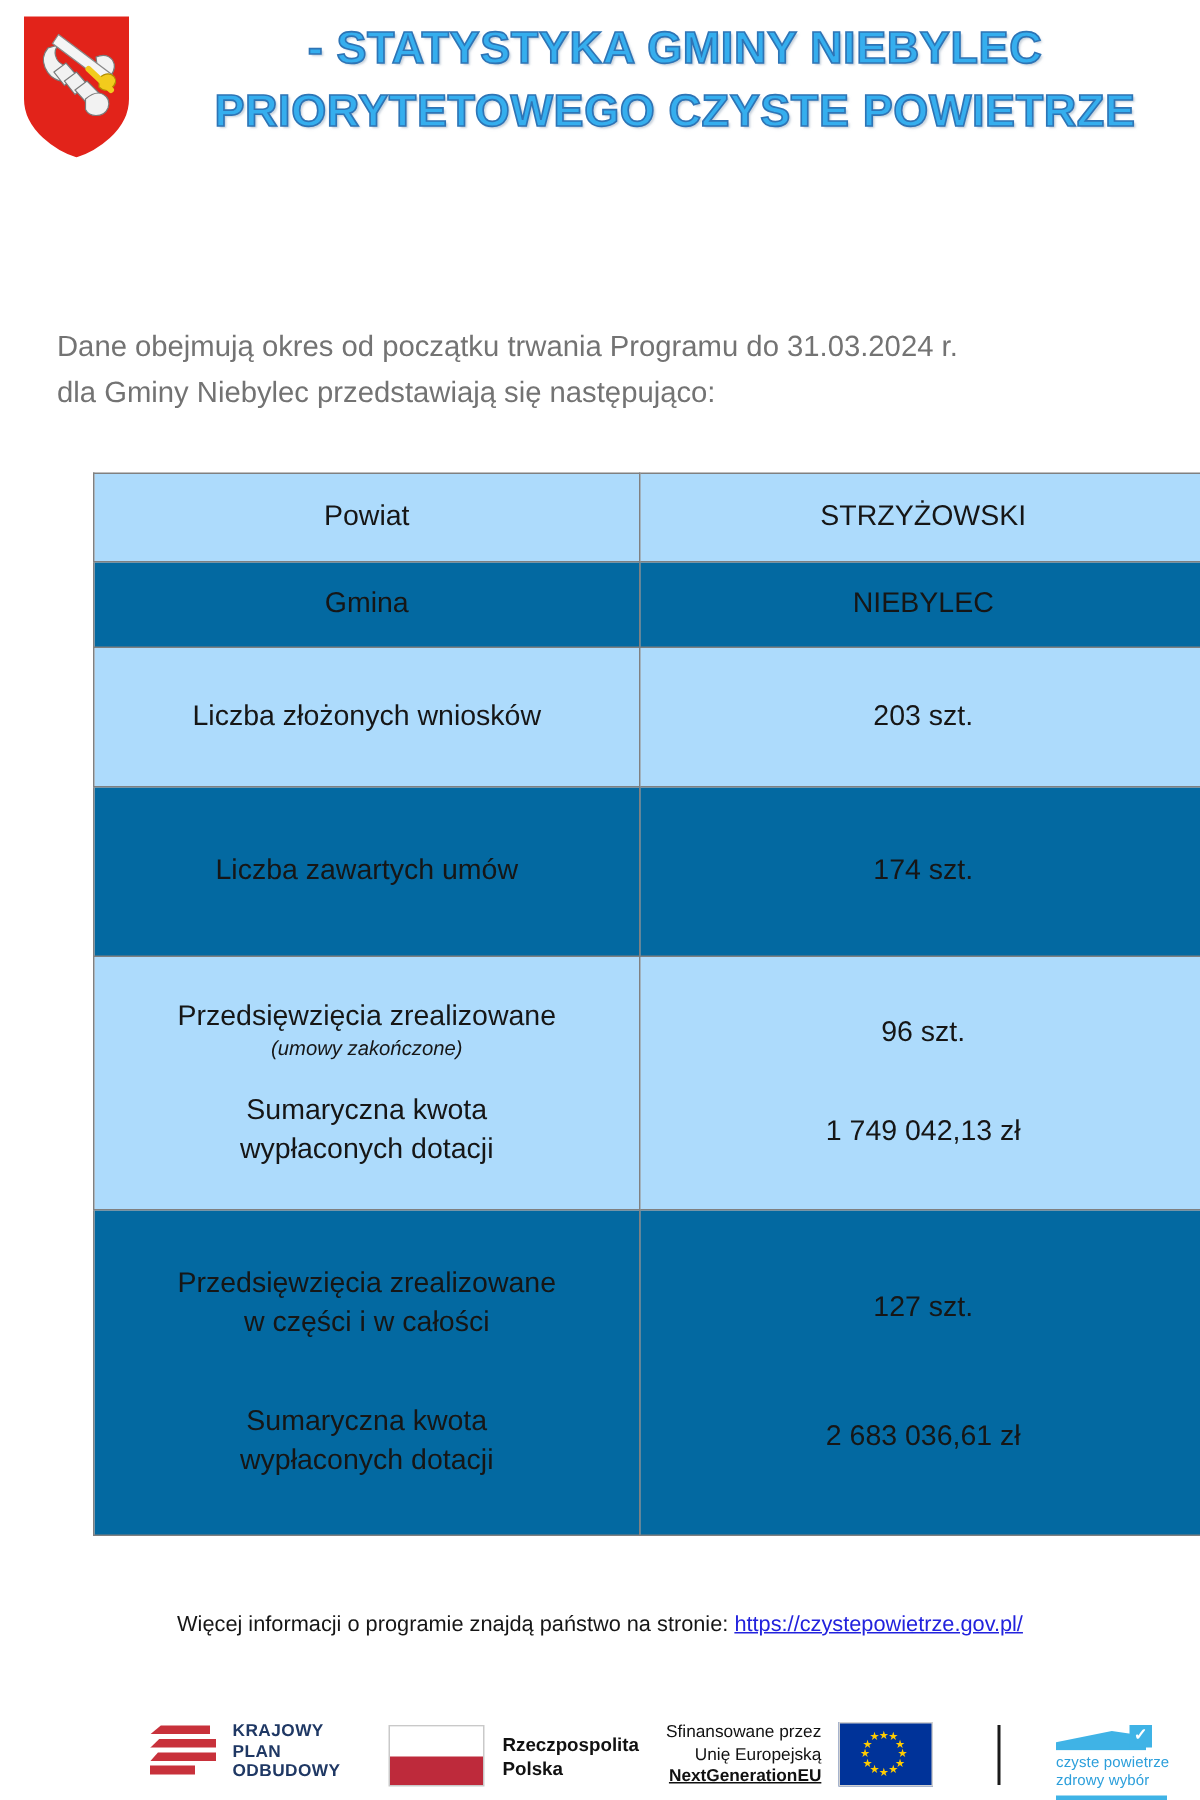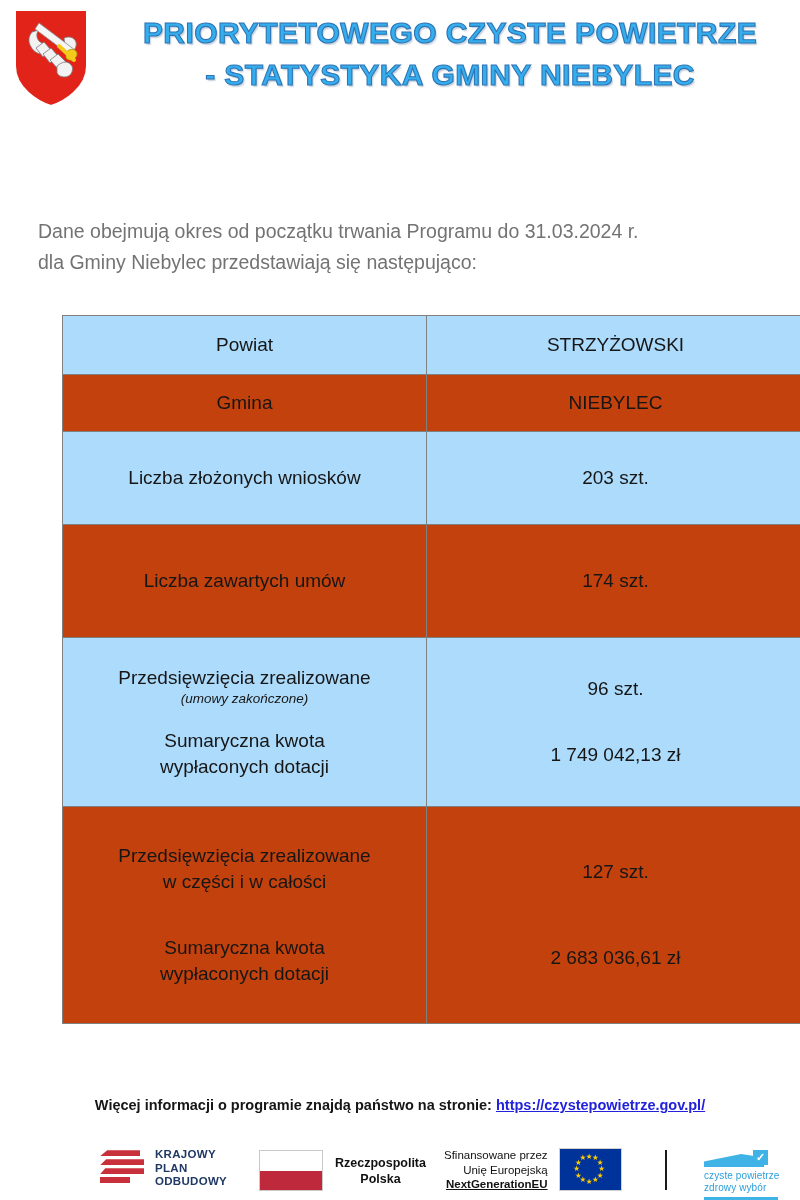--- a/index.html
+++ b/index.html
@@ -76,21 +76,21 @@
     text-align: center;
     vertical-align: middle;
     font-size: 19px;
     line-height: 26px;
     color: #161616;
     padding: 0 6px;
   }
   .stat-table td.label-col { width: 351px; }
   .stat-table td.value-col { width: 365px; }
   .stat-table tr.blue td { background: #ADDBFC; }
-  .stat-table tr.white td { background: #c2410c; }
+  .stat-table tr.white td { background: #0369a1; }
   .sub-note {
     display: block;
     font-size: 13.5px;
     line-height: 19px;
     margin-top: -2px;
     font-style: italic;
   }
   .gap-line { display: block; height: 20px; }
   .r1 td { height: 58px; }
   .r2 td { height: 56px; }
@@ -98,26 +98,25 @@
   .r4 td { height: 112px; text-align: center; }
   .r5 td { height: 168px; }
   .r6 td { height: 216px; }
   .val-top { display: block; }
   .val-bot { display: block; }
 
   
   .footer-text {
     position: absolute;
     left: 0;
-    top: 1097px;
+    top: 1075px;
     width: 800px;
     text-align: center;
     font-size: 14.5px;
     color: #161616;
-    font-weight: bold;
   }
   .footer-text a,
   .footer-link {
     color: #2222DD;
     text-decoration: underline;
   }
 
   
   .logo-bar {
     position: absolute;
@@ -158,21 +157,21 @@
   }
   .pl-white { height: 50%; background: #ffffff; }
   .pl-red { height: 50%; background: #BE2A3B; }
   .pl-text {
     font-size: 12.5px;
     line-height: 16px;
     color: #111111;
     font-weight: bold;
   }
   .pl-text span { display: block; font-weight: normal; }
-  .pl-text span.b { font-weight: bold; text-align: center; }
+  .pl-text span.b { font-weight: bold; }
 
   
   .logo-eu { left: 428px; top: 6px; }
   .eu-text {
     font-size: 11.5px;
     line-height: 14.5px;
     text-align: right;
     margin-right: 11px;
     color: #111111;
   }
@@ -253,22 +252,22 @@
       <path d="M38 52 l8 -6 l8 8 l-8 7 Z"></path>
       <path d="M45 58 q7 -6 12 -3 q5 3 3 9 q-2 5 -8 5 q-5 0 -7 -4 Z"></path>
       <path d="M52 30 q7 -3 11 2 q3 5 -1 10 l-9 -4 Z"></path>
     </g>
     <path d="M27 15 L63 42 L59 48 L23 21 Z" fill="#f5f5f5" stroke="#8a8a8a" stroke-width="0.8"></path>
     <path d="M54 44 q6 -5 10 -1 q3 4 -2 8 q-4 3 -8 -1 Z" fill="#F2CB1D" stroke="#b08c00" stroke-width="0.8"></path>
     <path d="M47 38 L62 52" stroke="#F2CB1D" stroke-width="4" stroke-linecap="round"></path>
   </svg>
 
   <div class="title-block">
+    <div class="title-line l3">- STATYSTYKA GMINY NIEBYLEC</div>
     <div class="title-line l2">PRIORYTETOWEGO CZYSTE POWIETRZE</div>
-    <div class="title-line l3">- STATYSTYKA GMINY NIEBYLEC</div>
   </div>
 </div>
 
 <div class="intro">
   <div>Dane obejmują okres od początku trwania Programu do 31.03.2024 r.</div>
   <div>dla Gminy Niebylec przedstawiają się następująco:</div>
 </div>
 
 <table class="stat-table">
   <tbody>

